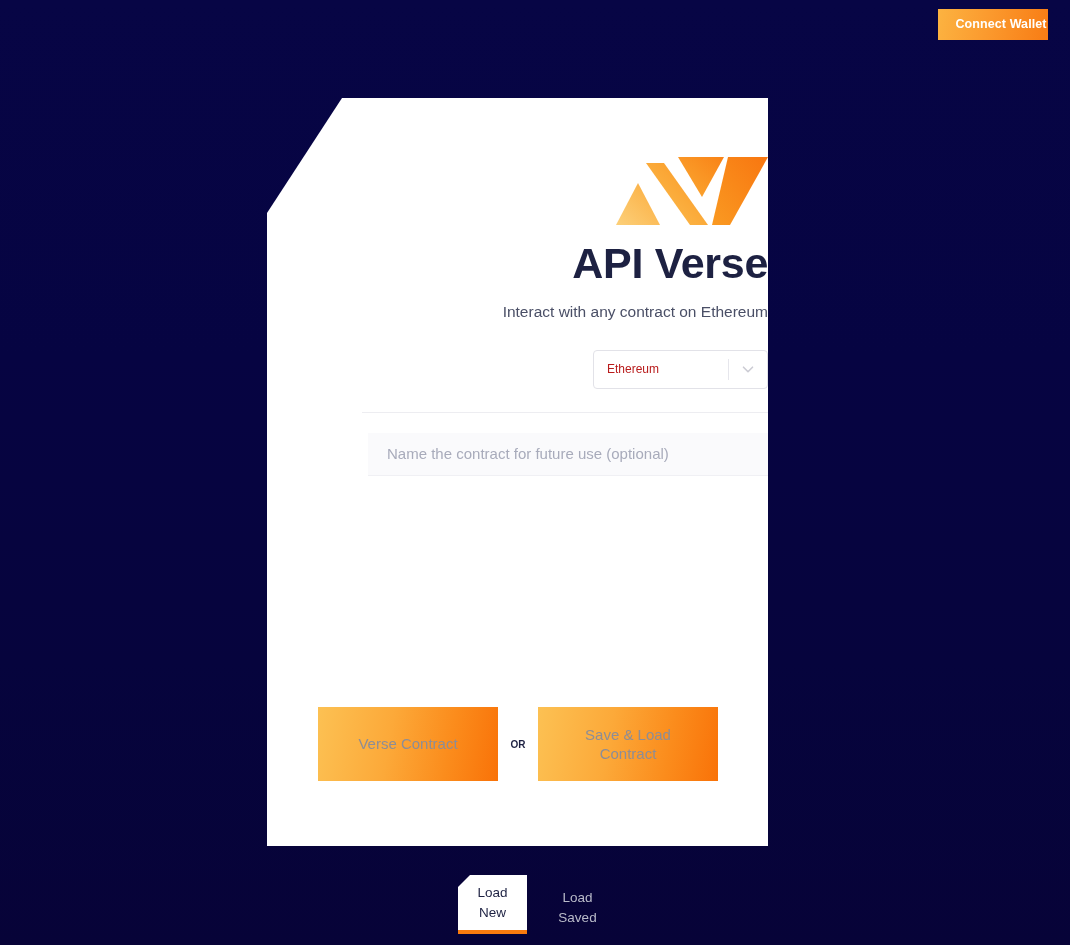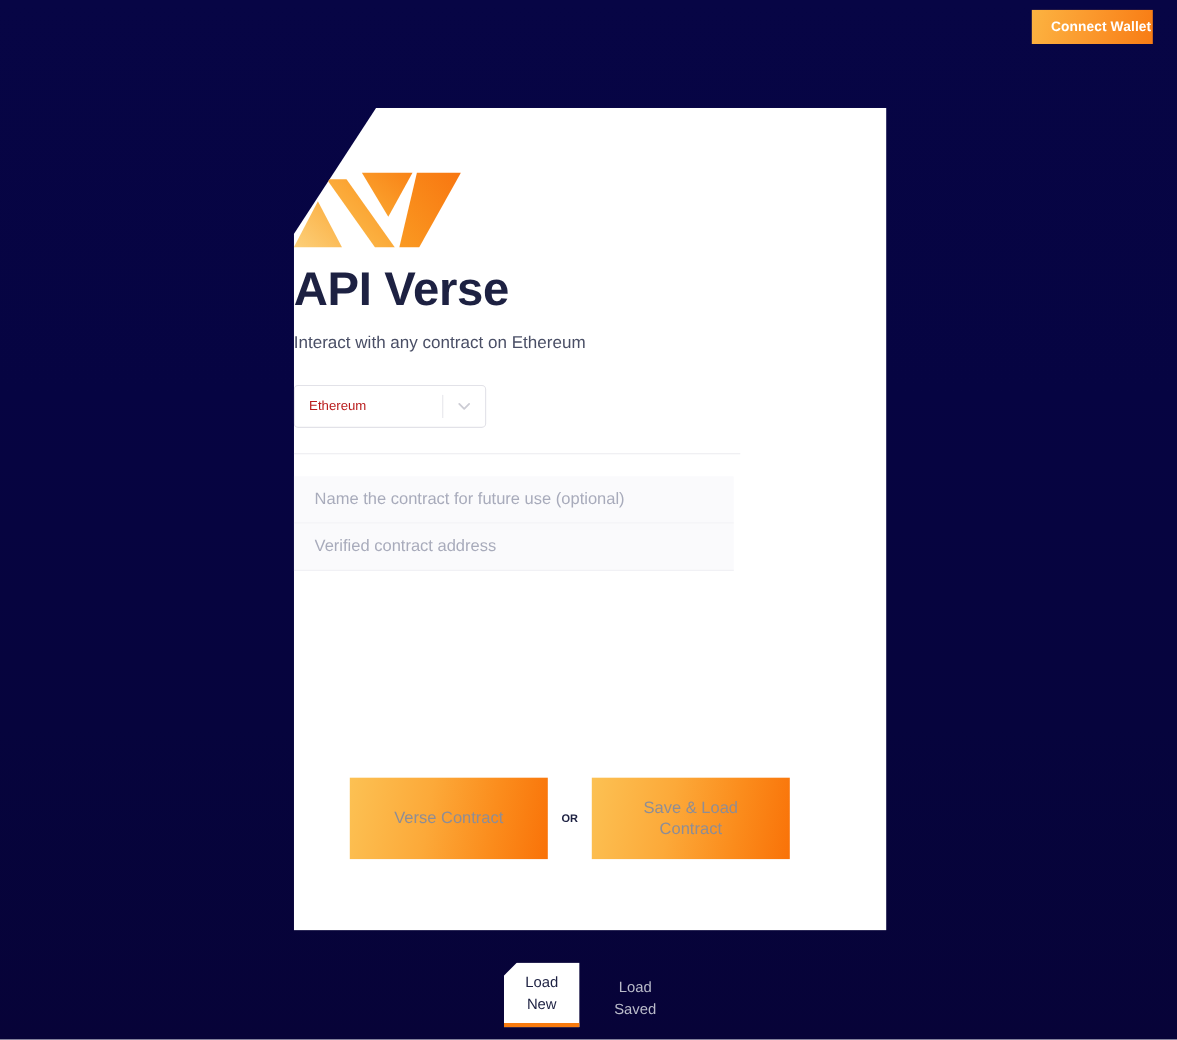--- a/index.html
+++ b/index.html
@@ -38,28 +38,28 @@
     text-align: center;
     line-height: 1;
     padding-left: 16px;
   }
 
   
   .card {
     position: absolute;
     left: 267px;
     top: 98px;
-    width: 539px;
+    width: 501px;
     height: 748px;
     background: #ffffff;
     -webkit-clip-path: polygon(75px 0, 100% 0, 100% 100%, 0 100%, 0 115px);
     clip-path: polygon(75px 0, 100% 0, 100% 100%, 0 100%, 0 115px);
     display: flex;
     flex-direction: column;
-    align-items: flex-start;
+    align-items: flex-end;
   }
 
   
   .logo {
     margin-top: 47px;
     width: 152px;
     height: 80px;
     display: block;
   }
 
@@ -273,21 +273,20 @@
         <path d="M5 8 L10 13 L15 8" stroke-linecap="round" stroke-linejoin="round"></path>
       </svg>
     </span>
   </div>
 
   <div class="tabs">
   </div>
 
   <div class="form-area">
     <input class="field" type="text" placeholder="Name the contract for future use (optional)" style="">
-    <input class="field" type="text" placeholder="Verified contract address" style="">
   </div>
 
   <div class="actions">
     <button class="action-btn">Verse Contract</button>
     <span class="or-label">OR</span>
     <button class="action-btn">Save &amp; Load Contract</button>
   </div>
 
 </div>
 

